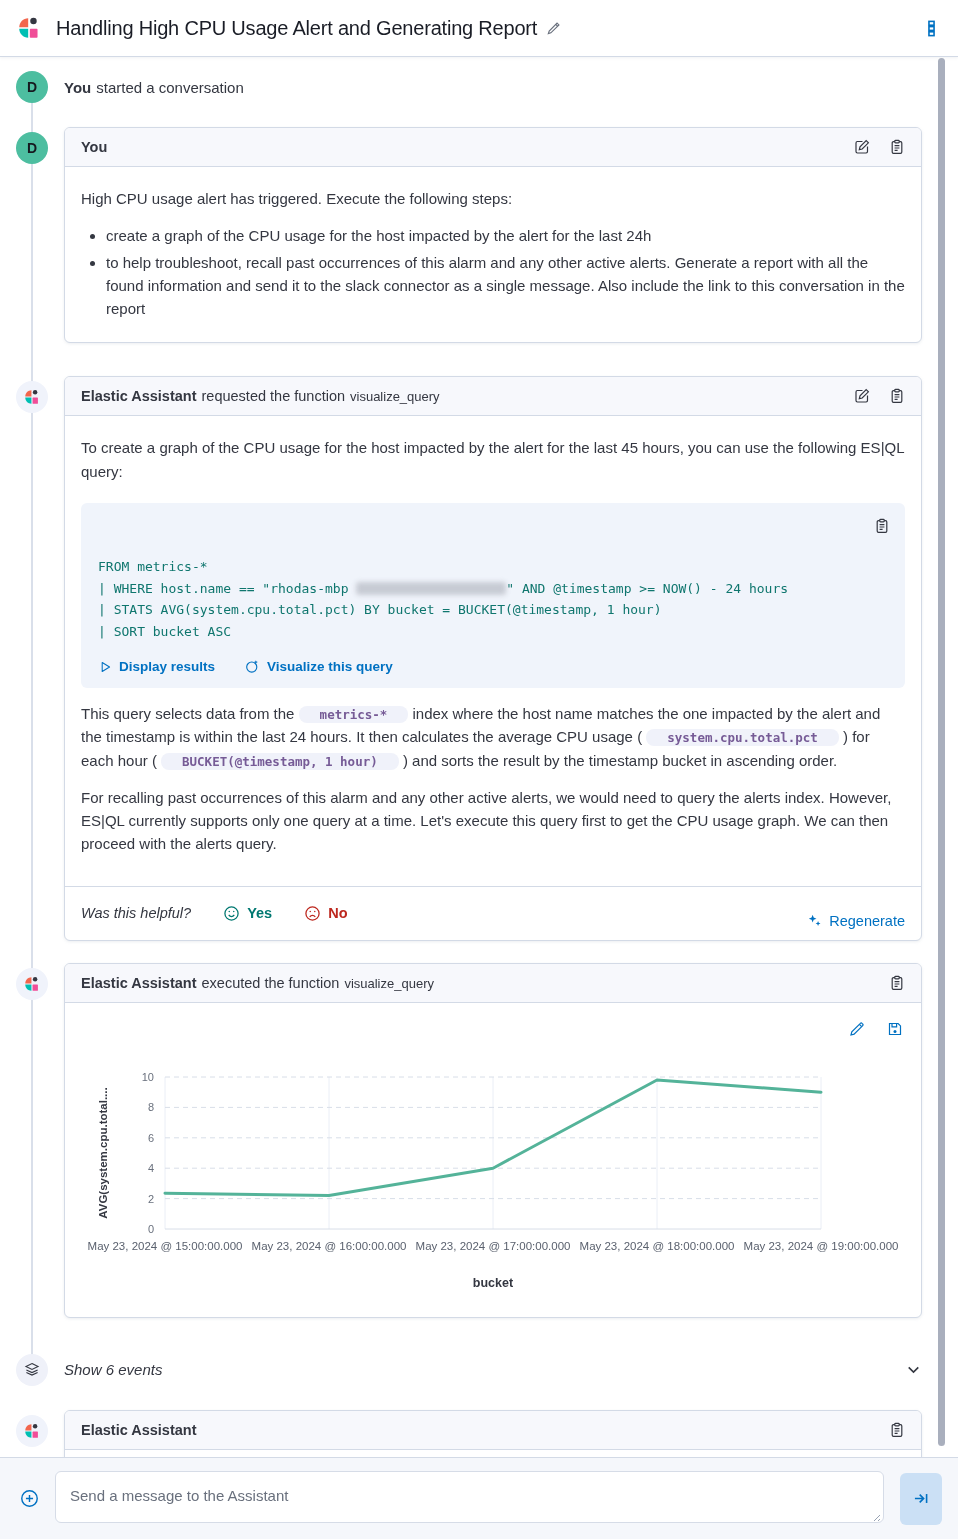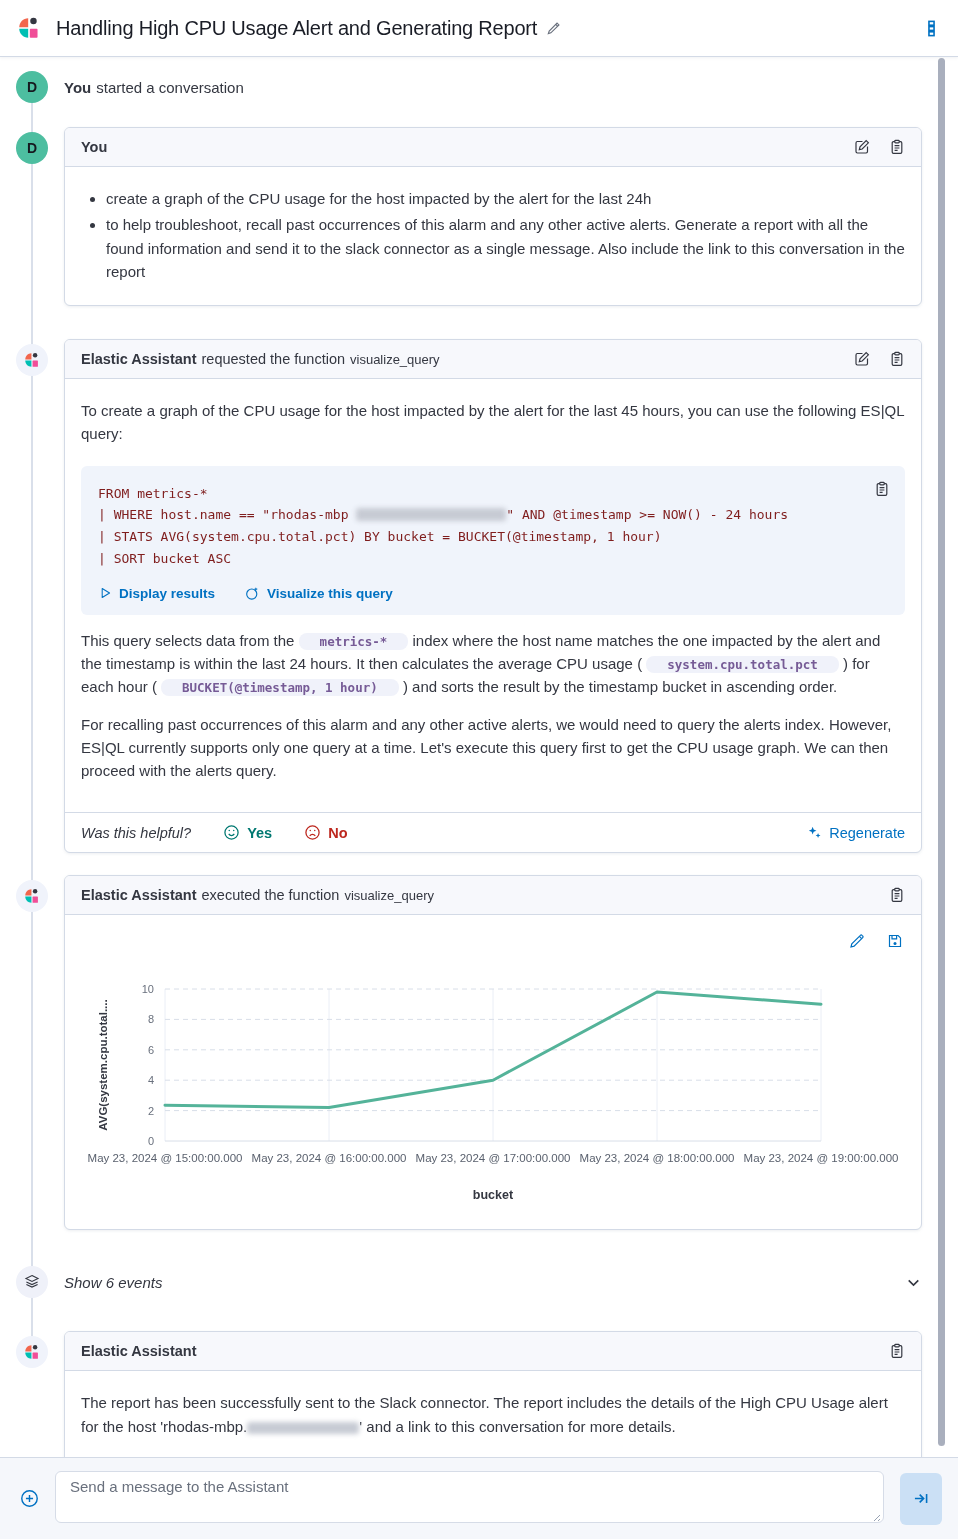--- a/index.html
+++ b/index.html
@@ -62,21 +62,21 @@
   .panel-bd ul { margin: 14px 0 6px; padding-left: 25px; }
   .panel-bd li { margin: 3px 0; }
 
   
   .codeblock {
     position: relative; background: #F0F4FB; border-radius: 6px;
     padding: 17px 48px 14px 17px; margin: 20px 0 14px;
   }
   .codeblock pre {
     font-family: "DejaVu Sans Mono","Liberation Mono",monospace;
-    font-size: 13px; line-height: 1.68; color: #7f1d1d; white-space: pre-wrap;
+    font-size: 13px; line-height: 1.68; color: #0f766e; white-space: pre-wrap; margin-top: 36px;
   }
   .code-copy { position: absolute; top: 15px; right: 15px; }
   .code-actions { display: flex; gap: 30px; margin-top: 16px; }
   .code-action {
     background: none; border: none; cursor: pointer;
     color: #0071C2; font-weight: 600; font-size: 13.5px;
     font-family: "Liberation Sans", sans-serif;
     display: inline-flex; align-items: center; gap: 7px;
   }
   .chip {
@@ -90,21 +90,21 @@
 
   
   .feedback {
     border-top: 1px solid #D3DAE6; padding: 11px 16px;
     display: flex; align-items: center; font-size: 14.5px; gap: 12px;
   }
   .fb-q { font-style: italic; margin-right: 20px; }
   .fb-btn { background: none; border: none; cursor: pointer; font-size: 14.5px; font-weight: 600; display: inline-flex; align-items: center; gap: 7px; font-family: "Liberation Sans", sans-serif; }
   .fb-yes { color: #007871; margin-right: 20px; }
   .fb-no { color: #BD271E; }
-  .fb-regen { margin-left: auto; color: #0071C2; font-weight: 500; }
+  .fb-regen { margin-left: auto; color: #0071C2; font-weight: 500; margin-top: 15px; }
 
   
   .row-show { align-items: center; margin-bottom: 31px; cursor: pointer; }
   .show-label { font-style: italic; font-size: 15px; }
   .show-chevron { margin-left: auto; color: #343741; }
 
   
   .chart-body { padding: 10px 16px 20px; }
   .chart-tools { display: flex; justify-content: flex-end; gap: 22px; color: #0071C2; padding: 8px 2px 0; }
   .chart-tools .icon-btn { color: #0071C2; }
@@ -119,21 +119,21 @@
   
   .composer {
     position: absolute; left: 0; right: 0; bottom: 0; height: 82px;
     background: #F5F7FB; border-top: 1px solid #D3DAE6;
     display: flex; align-items: center; padding: 0 16px 0 20px; gap: 16px; z-index: 4;
   }
   .composer .plus { color: #0071C2; }
   .ta-wrap { position: relative; flex: 1; }
   .composer textarea {
     width: 100%; height: 52px; resize: none; background: #fff;
-    border: 1px solid #D6DCE7; border-radius: 6px; padding: 6px 14px;
+    border: 1px solid #D6DCE7; border-radius: 6px; padding: 15px 14px;
     font-family: "Liberation Sans", sans-serif; font-size: 15px; color: #343741; outline: none;
   }
   .composer textarea::placeholder { color: #69707D; }
   .resize-corner {
     position: absolute; right: 4px; bottom: 5px; width: 9px; height: 9px;
     background: repeating-linear-gradient(135deg, transparent 0 2px, #98A2B3 2px 3px);
     clip-path: polygon(100% 0, 0 100%, 100% 100%);
   }
   .send-btn {
     width: 42px; height: 52px; flex: 0 0 42px; border: none; border-radius: 6px;
@@ -199,20 +199,21 @@
           <button class="icon-btn">
             <svg viewBox="0 0 16 16" width="16" height="16" fill="none" stroke="currentColor" stroke-width="1.2">
                 <rect x="3.2" y="2.6" width="9.6" height="11.8" rx="1.3"></rect>
                 <rect x="5.8" y="1.3" width="4.4" height="2.6" rx="0.8" fill="#F7F8FC"></rect>
                 <path d="M5.6 6.6h4.8M5.6 9h4.8M5.6 11.4h3"></path>
               </svg>
           </button>
         </span>
       </header>
       <div class="panel-bd">
+        <p>High CPU usage alert has triggered. Execute the following steps:</p>
         <ul>
           <li>create a graph of the CPU usage for the host impacted by the alert for the last 24h</li>
           <li>to help troubleshoot, recall past occurrences of this alarm and any other active alerts. Generate a report with all the found information and send it to the slack connector as a single message. Also include the link to this conversation in the report</li>
         </ul>
       </div>
     </section>
   </div>
 
 
   <div class="row row-panel" style="margin-bottom:22px;">
@@ -377,21 +378,21 @@
             <text x="576" y="189" text-anchor="middle" font-size="11.5" fill="#5A616E" font-family="Liberation Sans, sans-serif">May 23, 2024 @ 18:00:00.000</text>
             <text x="740" y="189" text-anchor="middle" font-size="11.5" fill="#5A616E" font-family="Liberation Sans, sans-serif">May 23, 2024 @ 19:00:00.000</text>
             <polyline points="84,132.28 248,134.56 412,107.19999999999999 576,19.039999999999992 740,31.19999999999999" fill="none" stroke="#54B399" stroke-width="3" stroke-linejoin="round" stroke-linecap="round"></polyline>
             <text x="26" y="92" text-anchor="middle" font-size="11.5" font-weight="bold" fill="#343741" transform="rotate(-90 26 92)" font-family="Liberation Sans, sans-serif">AVG(system.cpu.total....</text>
             <text x="412" y="226" text-anchor="middle" font-size="12.5" font-weight="bold" fill="#343741" font-family="Liberation Sans, sans-serif">bucket</text>
           </svg>
       </div>
     </section>
   </div>
 
-  <div class="row row-show" style="margin-bottom:33px;">
+  <div class="row row-show" style="margin-bottom:24px;">
     <div class="avatar avatar-subtle">
       <svg viewBox="0 0 16 16" width="16" height="16" fill="none" stroke="currentColor" stroke-width="1.1">
           <path d="M8 1.6l6 2.9-6 2.9-6-2.9z"></path>
           <path d="M2.4 7.9L8 10.6l5.6-2.7"></path>
           <path d="M2.4 10.4L8 13.1l5.6-2.7"></path>
         </svg>
     </div>
     <span class="show-label">Show 6 events</span>
     <button class="icon-btn show-chevron">
       <svg viewBox="0 0 16 16" width="17" height="17" fill="none" stroke="currentColor" stroke-width="1.5">

